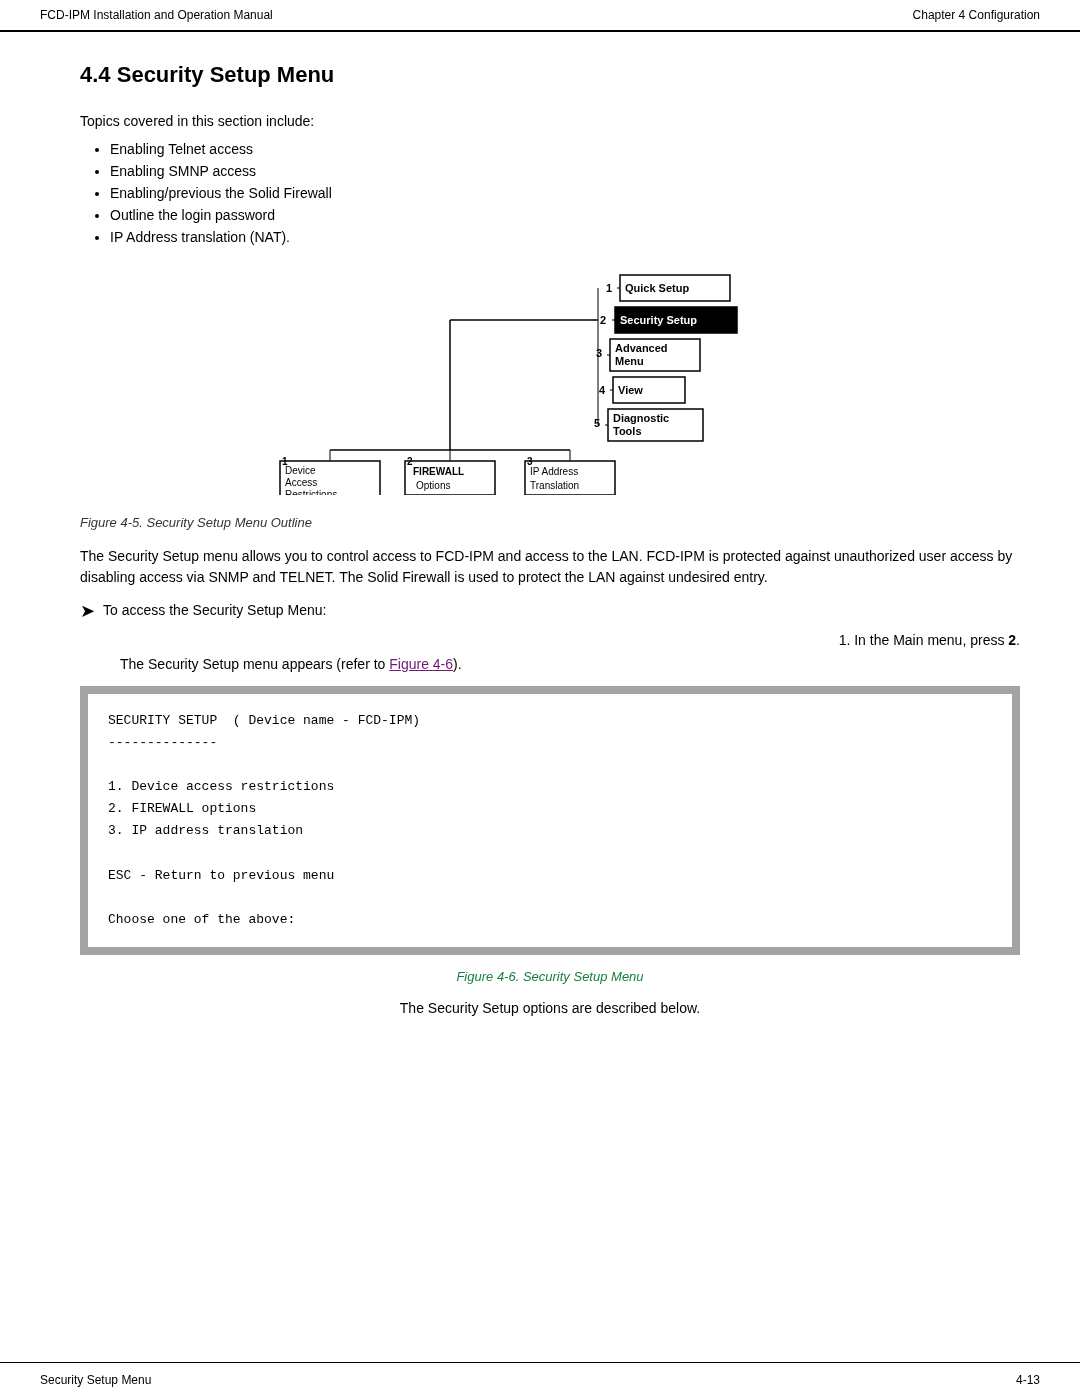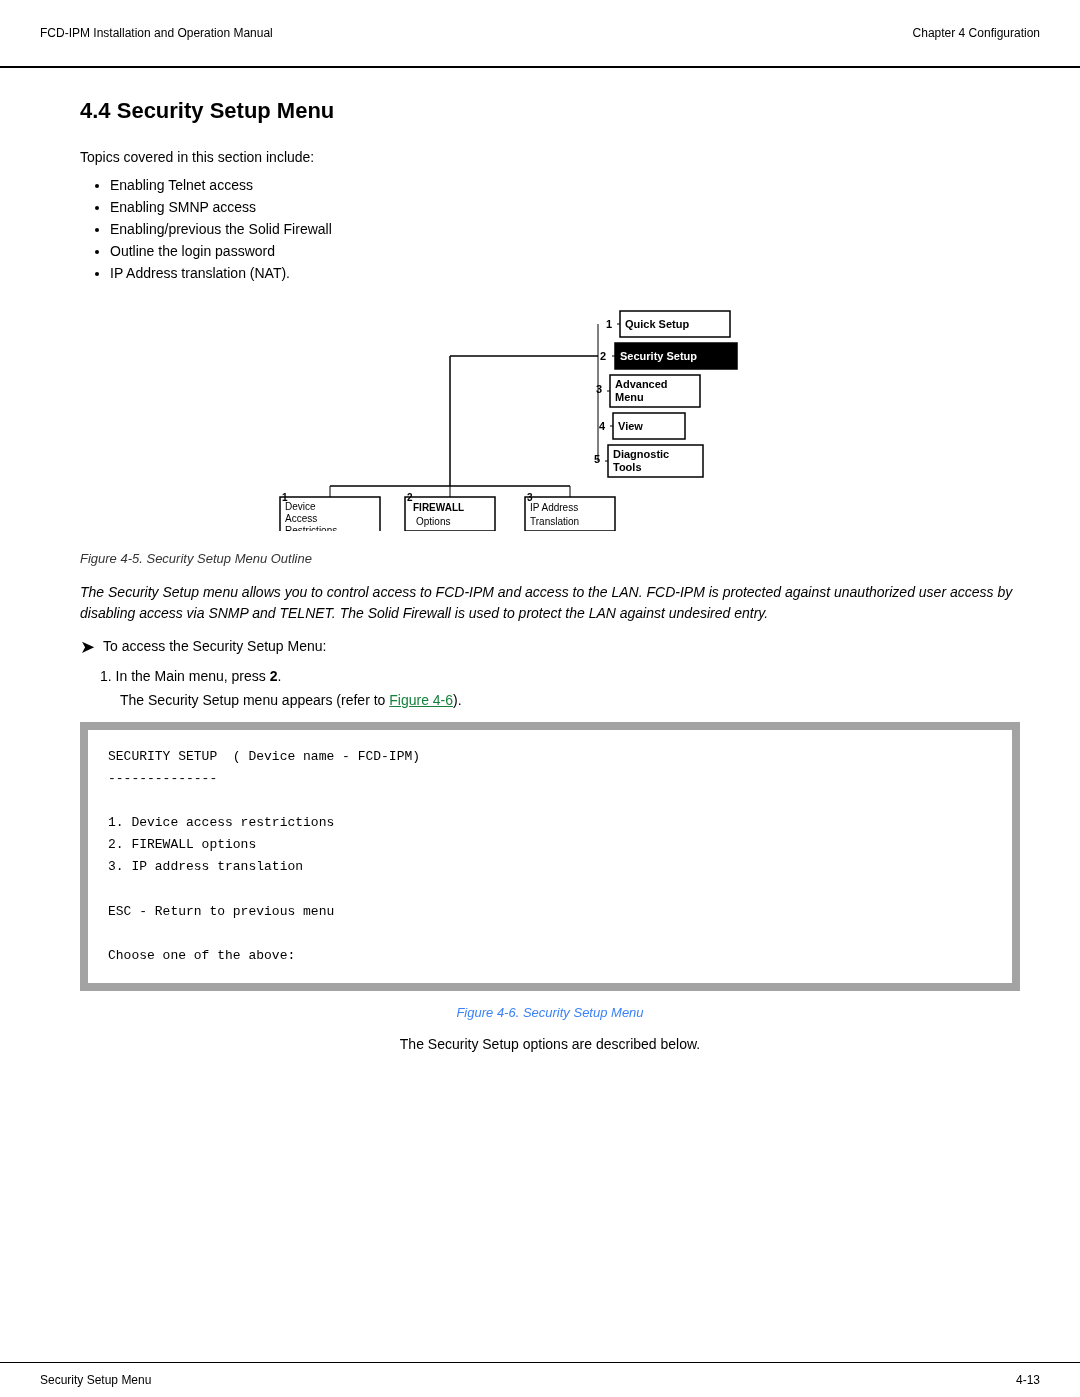--- a/index.html
+++ b/index.html
@@ -9,21 +9,21 @@
       color: #000;
       background: #fff;
       width: 1080px;
       min-height: 1397px;
     }
 
     .page-header {
       display: flex;
       justify-content: space-between;
       align-items: center;
-      padding: 26px 40px;
+      padding: 8px 40px;
       border-bottom: 2px solid #000;
       font-size: 12px;
     }
 
     .page-footer {
       display: flex;
       justify-content: space-between;
       align-items: center;
       padding: 10px 40px;
       border-top: 1px solid #000;
@@ -73,21 +73,20 @@
       font-style: italic;
       font-size: 13px;
       margin-bottom: 16px;
       color: #333;
     }
 
     .body-text {
       font-size: 14px;
       margin-bottom: 14px;
       line-height: 1.5;
-      font-style: italic;
     }
 
     .arrow-instruction {
       display: flex;
       align-items: flex-start;
       margin-bottom: 10px;
     }
 
     .arrow-symbol {
       font-size: 18px;
@@ -97,51 +96,52 @@
 
     .instruction-bold {
       font-weight: normal;
       font-size: 14px;
     }
 
     .numbered-step {
       margin-left: 20px;
       margin-bottom: 8px;
       font-size: 14px;
+      text-align: right;
     }
 
     .step-sub {
       margin-left: 40px;
       font-size: 14px;
       margin-bottom: 10px;
     }
 
     .link-text {
-      color: #15803d;
+      color: #701a75;
       text-decoration: underline;
     }
 
     .code-block {
       background: #fff;
       border: 8px solid #a3a3a3;
       font-family: 'Courier New', Courier, monospace;
       font-size: 13px;
       padding: 16px 20px;
       margin: 14px 0;
       line-height: 1.7;
       white-space: pre;
     }
 
     .figure-caption2 {
       text-align: center;
       font-style: italic;
       font-size: 13px;
       margin-top: 4px;
       margin-bottom: 16px;
-      color: #3b82f6;
+      color: #15803d;
     }
 
     .bottom-text {
       font-size: 14px;
       margin-top: 10px;
       text-align: center;
     }
   </style>
 </head>
 <body>

